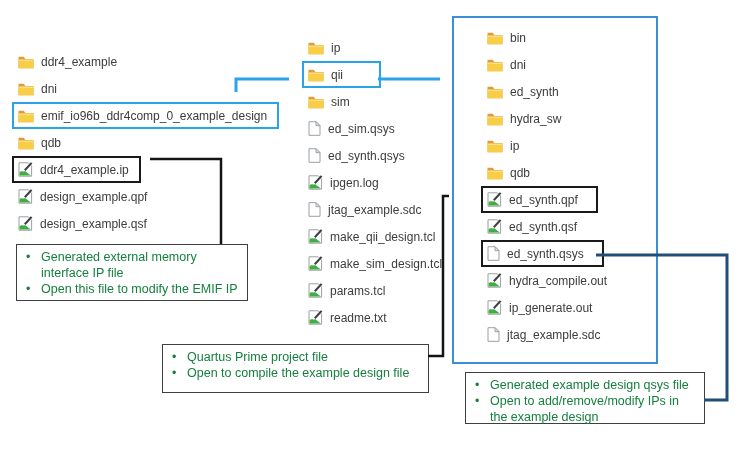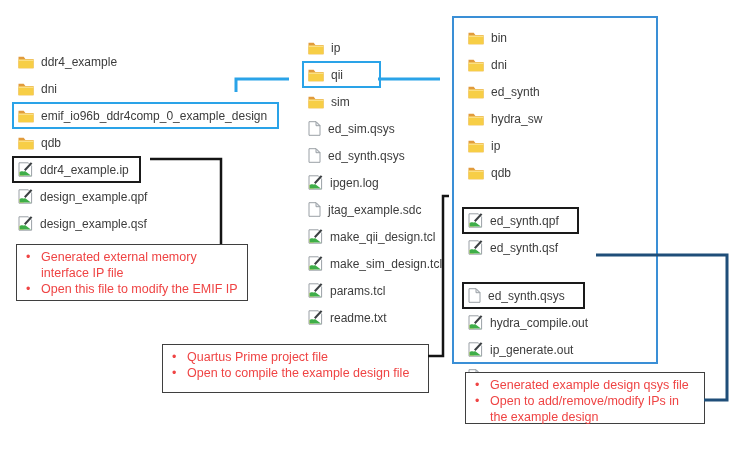--- a/index.html
+++ b/index.html
@@ -18,41 +18,41 @@
   #canvas{position:relative;width:752px;height:454px;background:#fff;overflow:hidden;}
 
   
   #qii-box{position:absolute;left:452px;top:16px;width:206px;height:348px;
     border:2px solid var(--container-blue);box-sizing:border-box;background:#fff;}
 
   
   .col{position:absolute;display:flex;flex-direction:column;align-items:flex-start;}
   #col-root{left:18px;top:48px;}
   #col-ed{left:308px;top:34px;}
-  #col-qii{left:468px;top:24px;}
+  #col-qii{left:487px;top:24px;}
 
   .row{display:flex;align-items:center;gap:7px;height:27px;box-sizing:border-box;
     white-space:nowrap;cursor:default;}
   .row .lbl{font-size:12px;color:var(--label-color);}
   .row .ic{display:none;line-height:0;}
   .row.icon-folder .folder-ic{display:block;}
   .row.icon-doc    .doc-ic{display:block;}
   .row.icon-edit   .edit-ic{display:block;}
   .ic svg{display:block;}
 
   .row.boxed-blue{border:2px solid var(--highlight-blue);margin-left:-6px;
     padding-left:4px;padding-right:10px;background:#fff;align-items:center;}
   .row.boxed-black{border:2px solid #1a1a1a;margin-left:-6px;
     padding-left:4px;padding-right:10px;background:#fff;}
   #col-ed  .row.boxed-blue{padding-right:36px;}
-  #col-qii .row.boxed-black{padding-right:18px;margin-top:21px;}
+  #col-qii .row.boxed-black{padding-right:18px;}
 
   
   .note{position:absolute;border:1px solid #3f3f3f;background:#fff;box-sizing:border-box;
-    font-size:12.5px;color:#ef4444;}
+    font-size:12.5px;color:#15803d;}
   .note ul{list-style:none;margin:0;padding:4px 4px 4px 0;}
   .note li{position:relative;padding-left:24px;line-height:16px;white-space:pre-line;}
   .note li::before{content:"\2022";position:absolute;left:9px;top:0;}
   #note-emif{left:16px;top:244px;width:232px;height:57px;}
   #note-qpf{left:162px;top:344px;width:267px;height:49px;}
   #note-qsys{left:465px;top:372px;width:240px;height:52px;}
 
   
   #overlay{position:absolute;left:0;top:0;width:752px;height:454px;pointer-events:none;}
   #overlay path{fill:none;}

